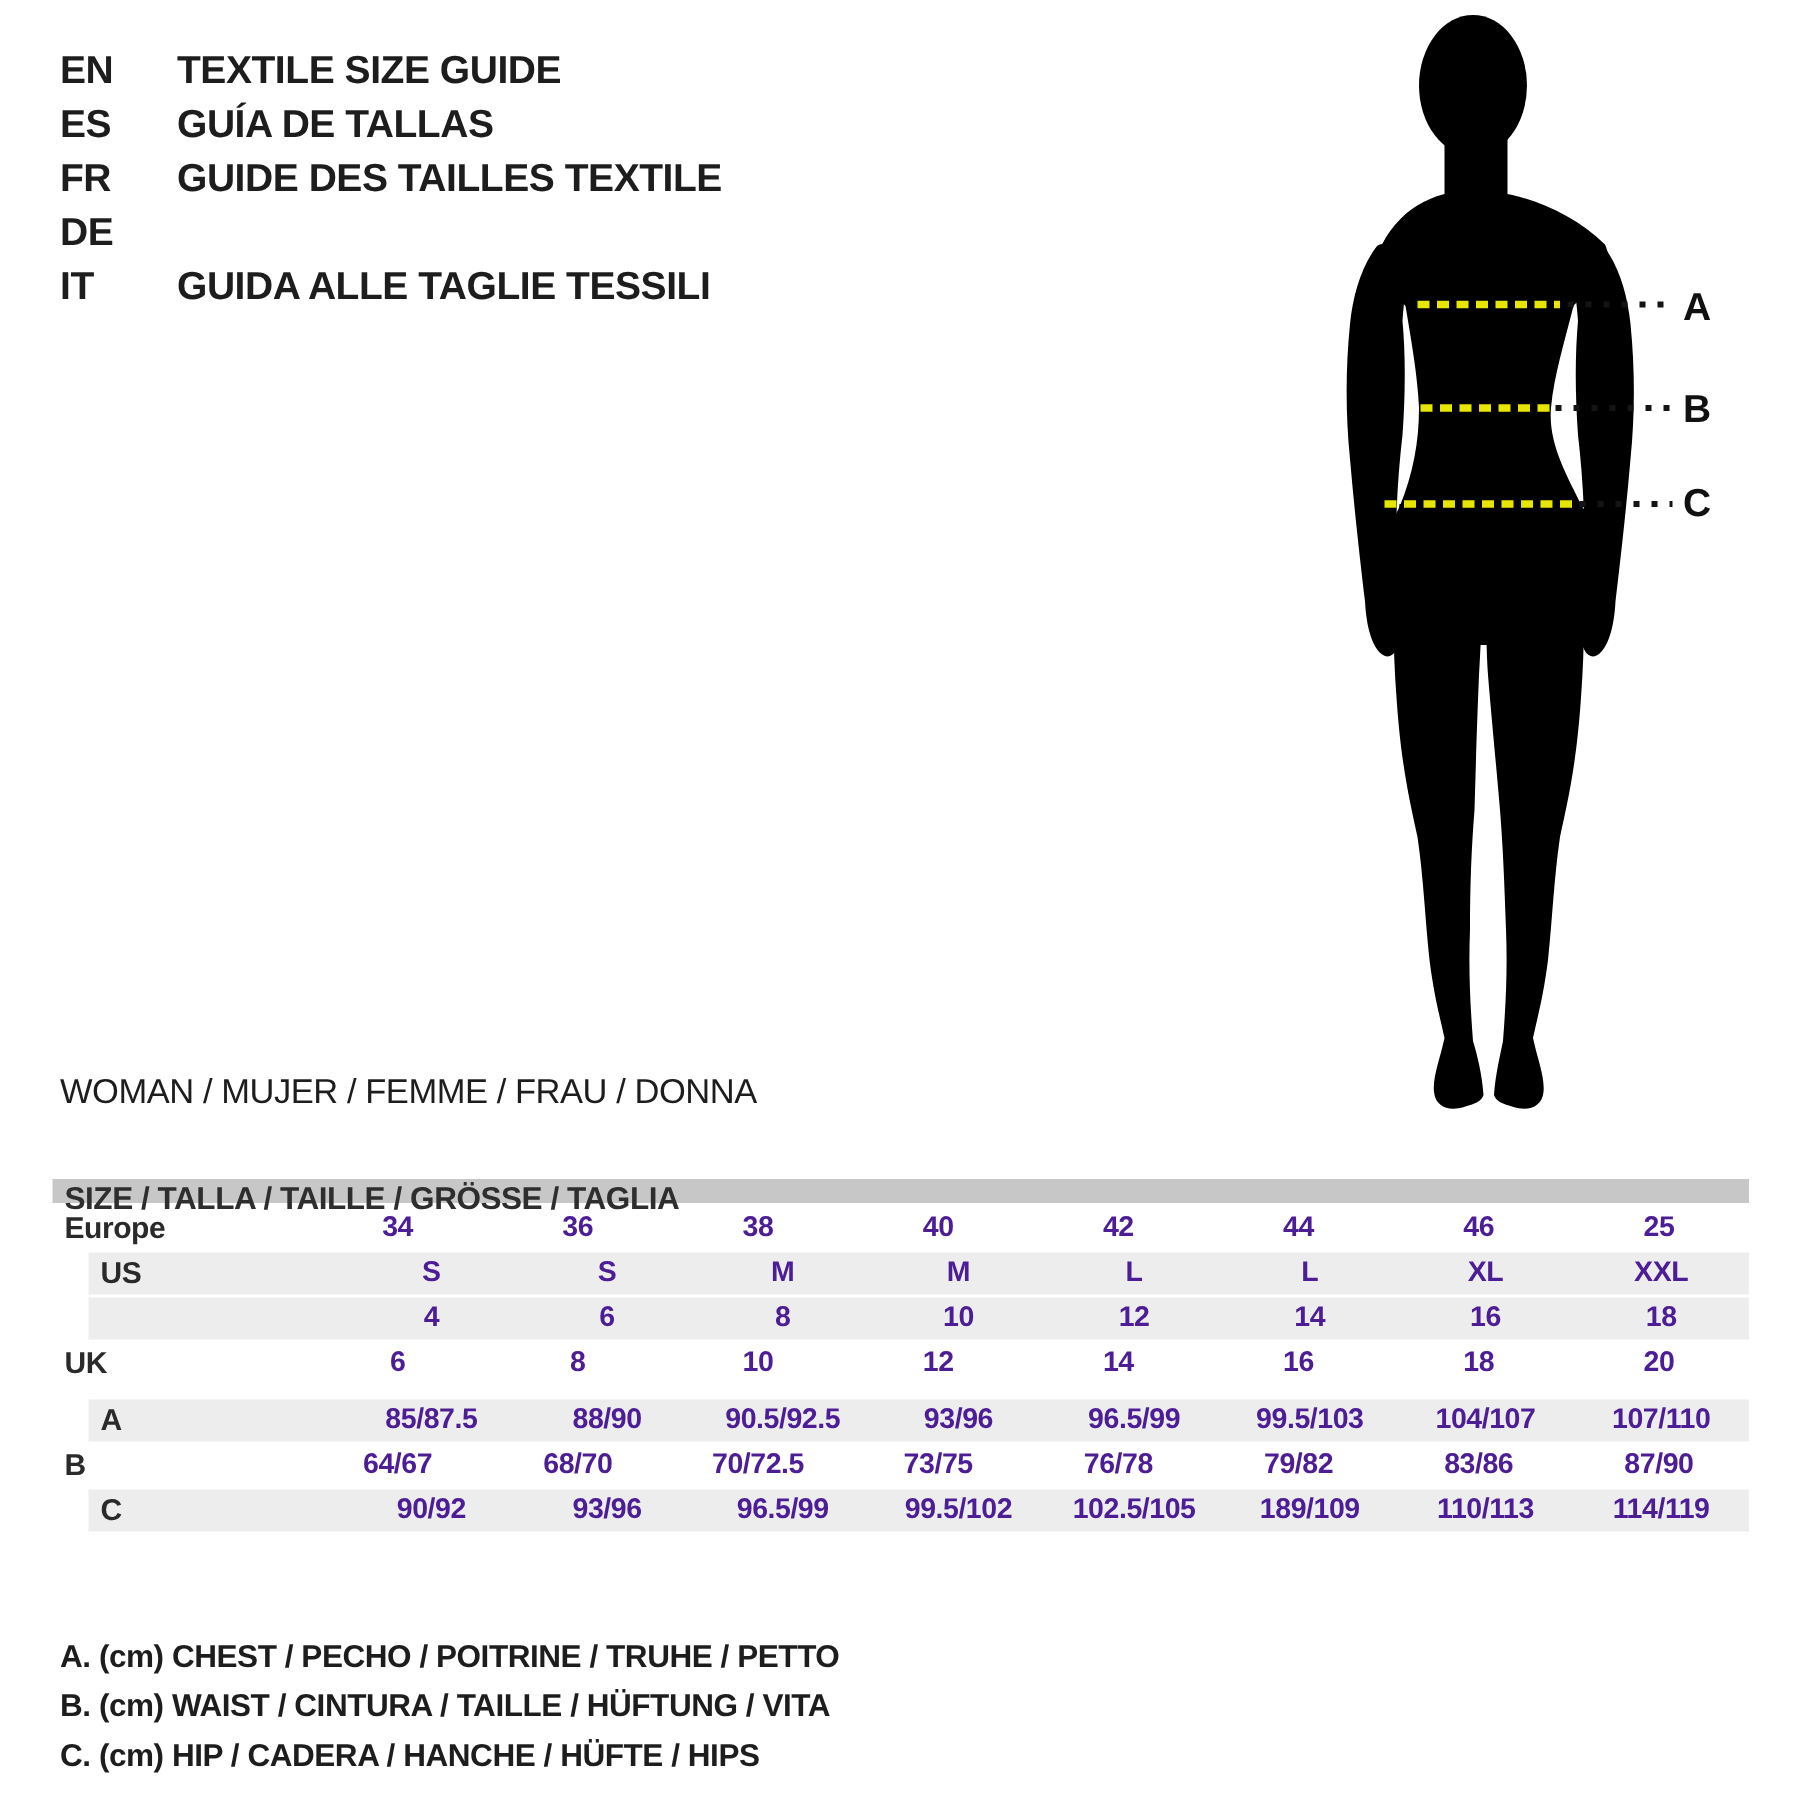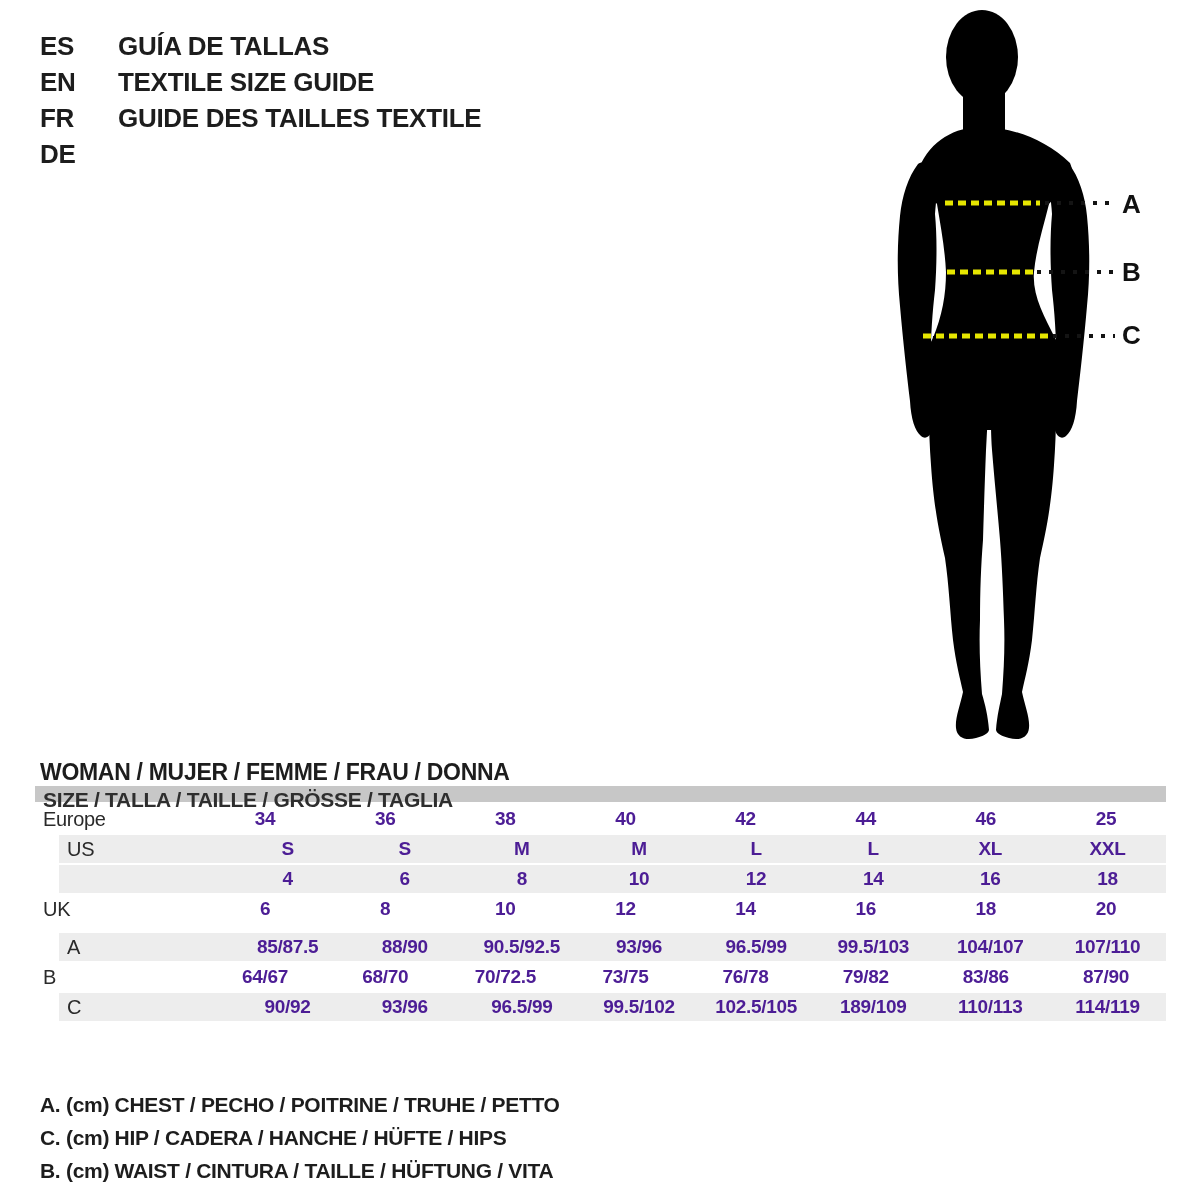--- a/index.html
+++ b/index.html
@@ -28,59 +28,63 @@
   .figure-area svg{position:absolute; left:0; top:0;}
   .body-shape{fill:var(--silhouette); stroke:none;}
   .measure-line{stroke:var(--measure-dash); stroke-width:5; stroke-dasharray:8 5; fill:none;}
   .leader-line{stroke:var(--leader-dash); stroke-width:4; stroke-dasharray:4 8; fill:none;}
   .marker-label{position:absolute; left:247px; width:40px; font-size:26px; font-weight:700; color:#111;}
   .marker-label.m-a{top:189px;}
   .marker-label.m-b{top:257px;}
   .marker-label.m-c{top:320px;}
 
   
-  .section-title{position:absolute; left:40px; top:759px; font-size:23px; font-weight:700; white-space:nowrap;}
+  .section-title{position:absolute; left:40px; top:714px; font-size:23px; font-weight:400; white-space:nowrap;}
 
   
   .size-table{position:absolute; left:35px; top:786px; width:1131px;}
   .table-header{
     height:16px; background:var(--header-bg); color:#2e2e2e;
     font-size:21px; font-weight:700; line-height:28px; padding-left:8px; white-space:nowrap;
   }
   .t-body{margin-top:3px;}
   .t-row{display:flex; height:30px; align-items:center; border-bottom:2px solid #ffffff; background:#ffffff;}
   .t-row.shaded{background:var(--shaded-bg);margin-left:24px;}
   .t-row.gap-after{margin-bottom:8px;}
-  .t-label{width:170px; padding-left:8px; font-size:20px; font-weight:400; color:#2a2a2a;}
+  .t-label{width:170px; padding-left:8px; font-size:20px; font-weight:700; color:#2a2a2a;}
   .t-cell{flex:1; text-align:center; font-size:19px; font-weight:700; color:#4c1d95; white-space:nowrap;}
 
   
   .legend{position:absolute; left:40px; top:1088px;text-align:center;}
   .legend-row{height:33px; display:flex; align-items:center; font-size:21px; font-weight:700; white-space:nowrap;}
 </style>
 </head>
 <body>
 
 <div class="canvas">
 
   <div class="lang-list">
     <div class="lang-row">
+      <span class="lang-code">EN</span>
+      <span class="lang-label">TEXTILE SIZE GUIDE</span>
+    </div>
+    <div class="lang-row">
       <span class="lang-code">ES</span>
       <span class="lang-label">GUÍA DE TALLAS</span>
     </div>
     <div class="lang-row">
-      <span class="lang-code">EN</span>
-      <span class="lang-label">TEXTILE SIZE GUIDE</span>
-    </div>
-    <div class="lang-row">
       <span class="lang-code">FR</span>
       <span class="lang-label">GUIDE DES TAILLES TEXTILE</span>
     </div>
     <div class="lang-row">
       <span class="lang-code">DE</span>
+    </div>
+    <div class="lang-row">
+      <span class="lang-code">IT</span>
+      <span class="lang-label">GUIDA ALLE TAGLIE TESSILI</span>
     </div>
   </div>
 
   <div class="figure-area">
     <svg width="330" height="760" viewBox="0 0 330 760" aria-hidden="true">
 
       <ellipse class="body-shape" cx="107" cy="57" rx="36" ry="47"></ellipse>
 
       <rect class="body-shape" x="88" y="78" width="42" height="74"></rect>
 
@@ -256,17 +260,17 @@
         <div class="t-cell">189/109</div>
         <div class="t-cell">110/113</div>
         <div class="t-cell">114/119</div>
       </div>
 
     </div>
   </div>
 
   <div class="legend">
     <div class="legend-row">A. (cm) CHEST / PECHO / POITRINE / TRUHE / PETTO</div>
+    <div class="legend-row">B. (cm) WAIST / CINTURA / TAILLE / HÜFTUNG / VITA</div>
     <div class="legend-row">C. (cm) HIP / CADERA / HANCHE / HÜFTE / HIPS</div>
-    <div class="legend-row">B. (cm) WAIST / CINTURA / TAILLE / HÜFTUNG / VITA</div>
   </div>
 
 </div>
 
 </body></html>

